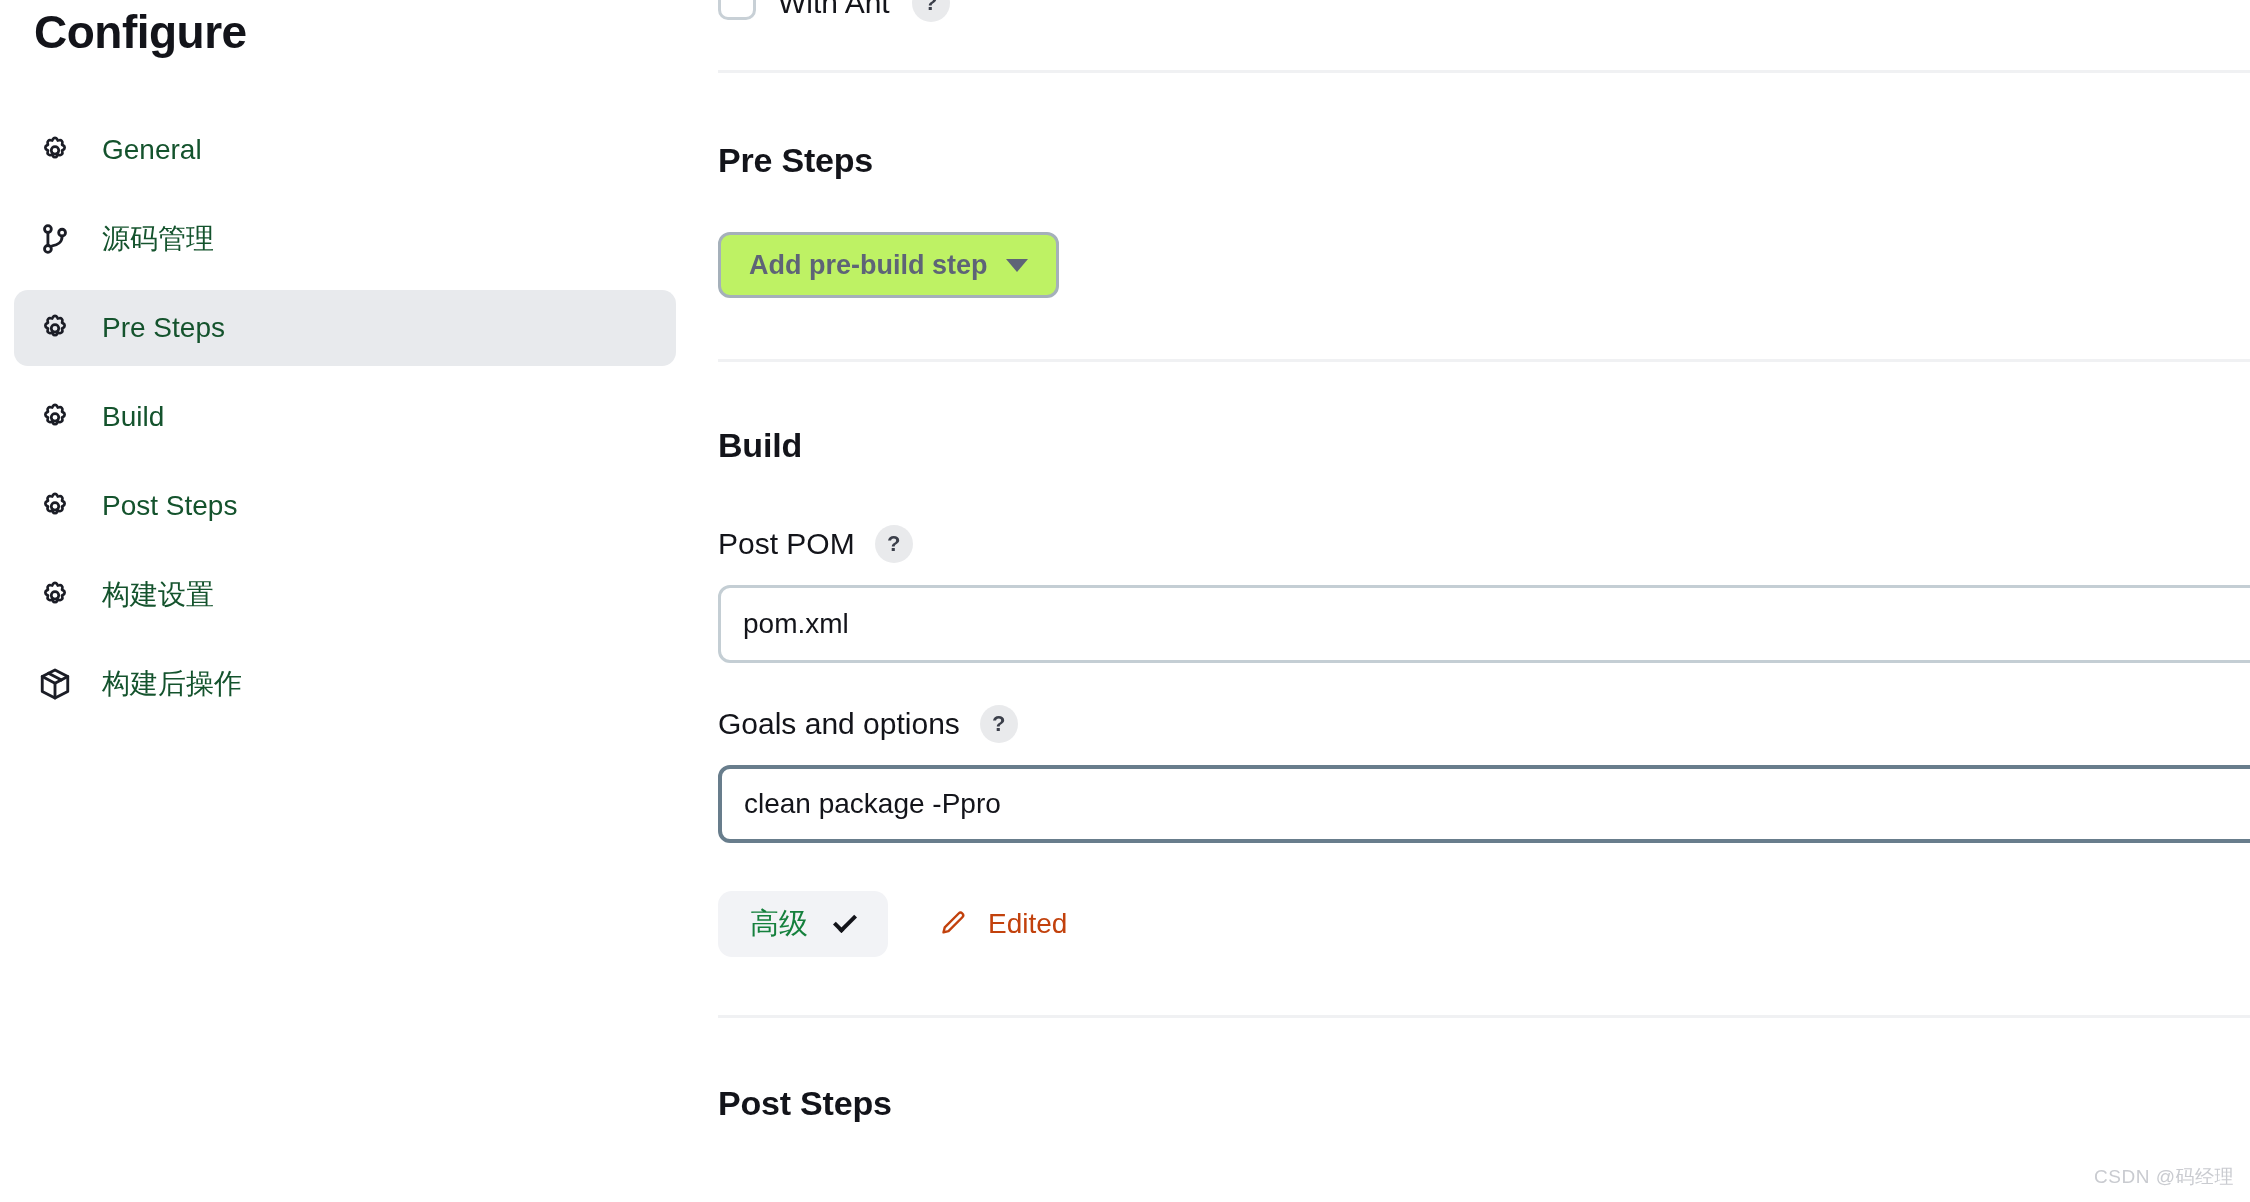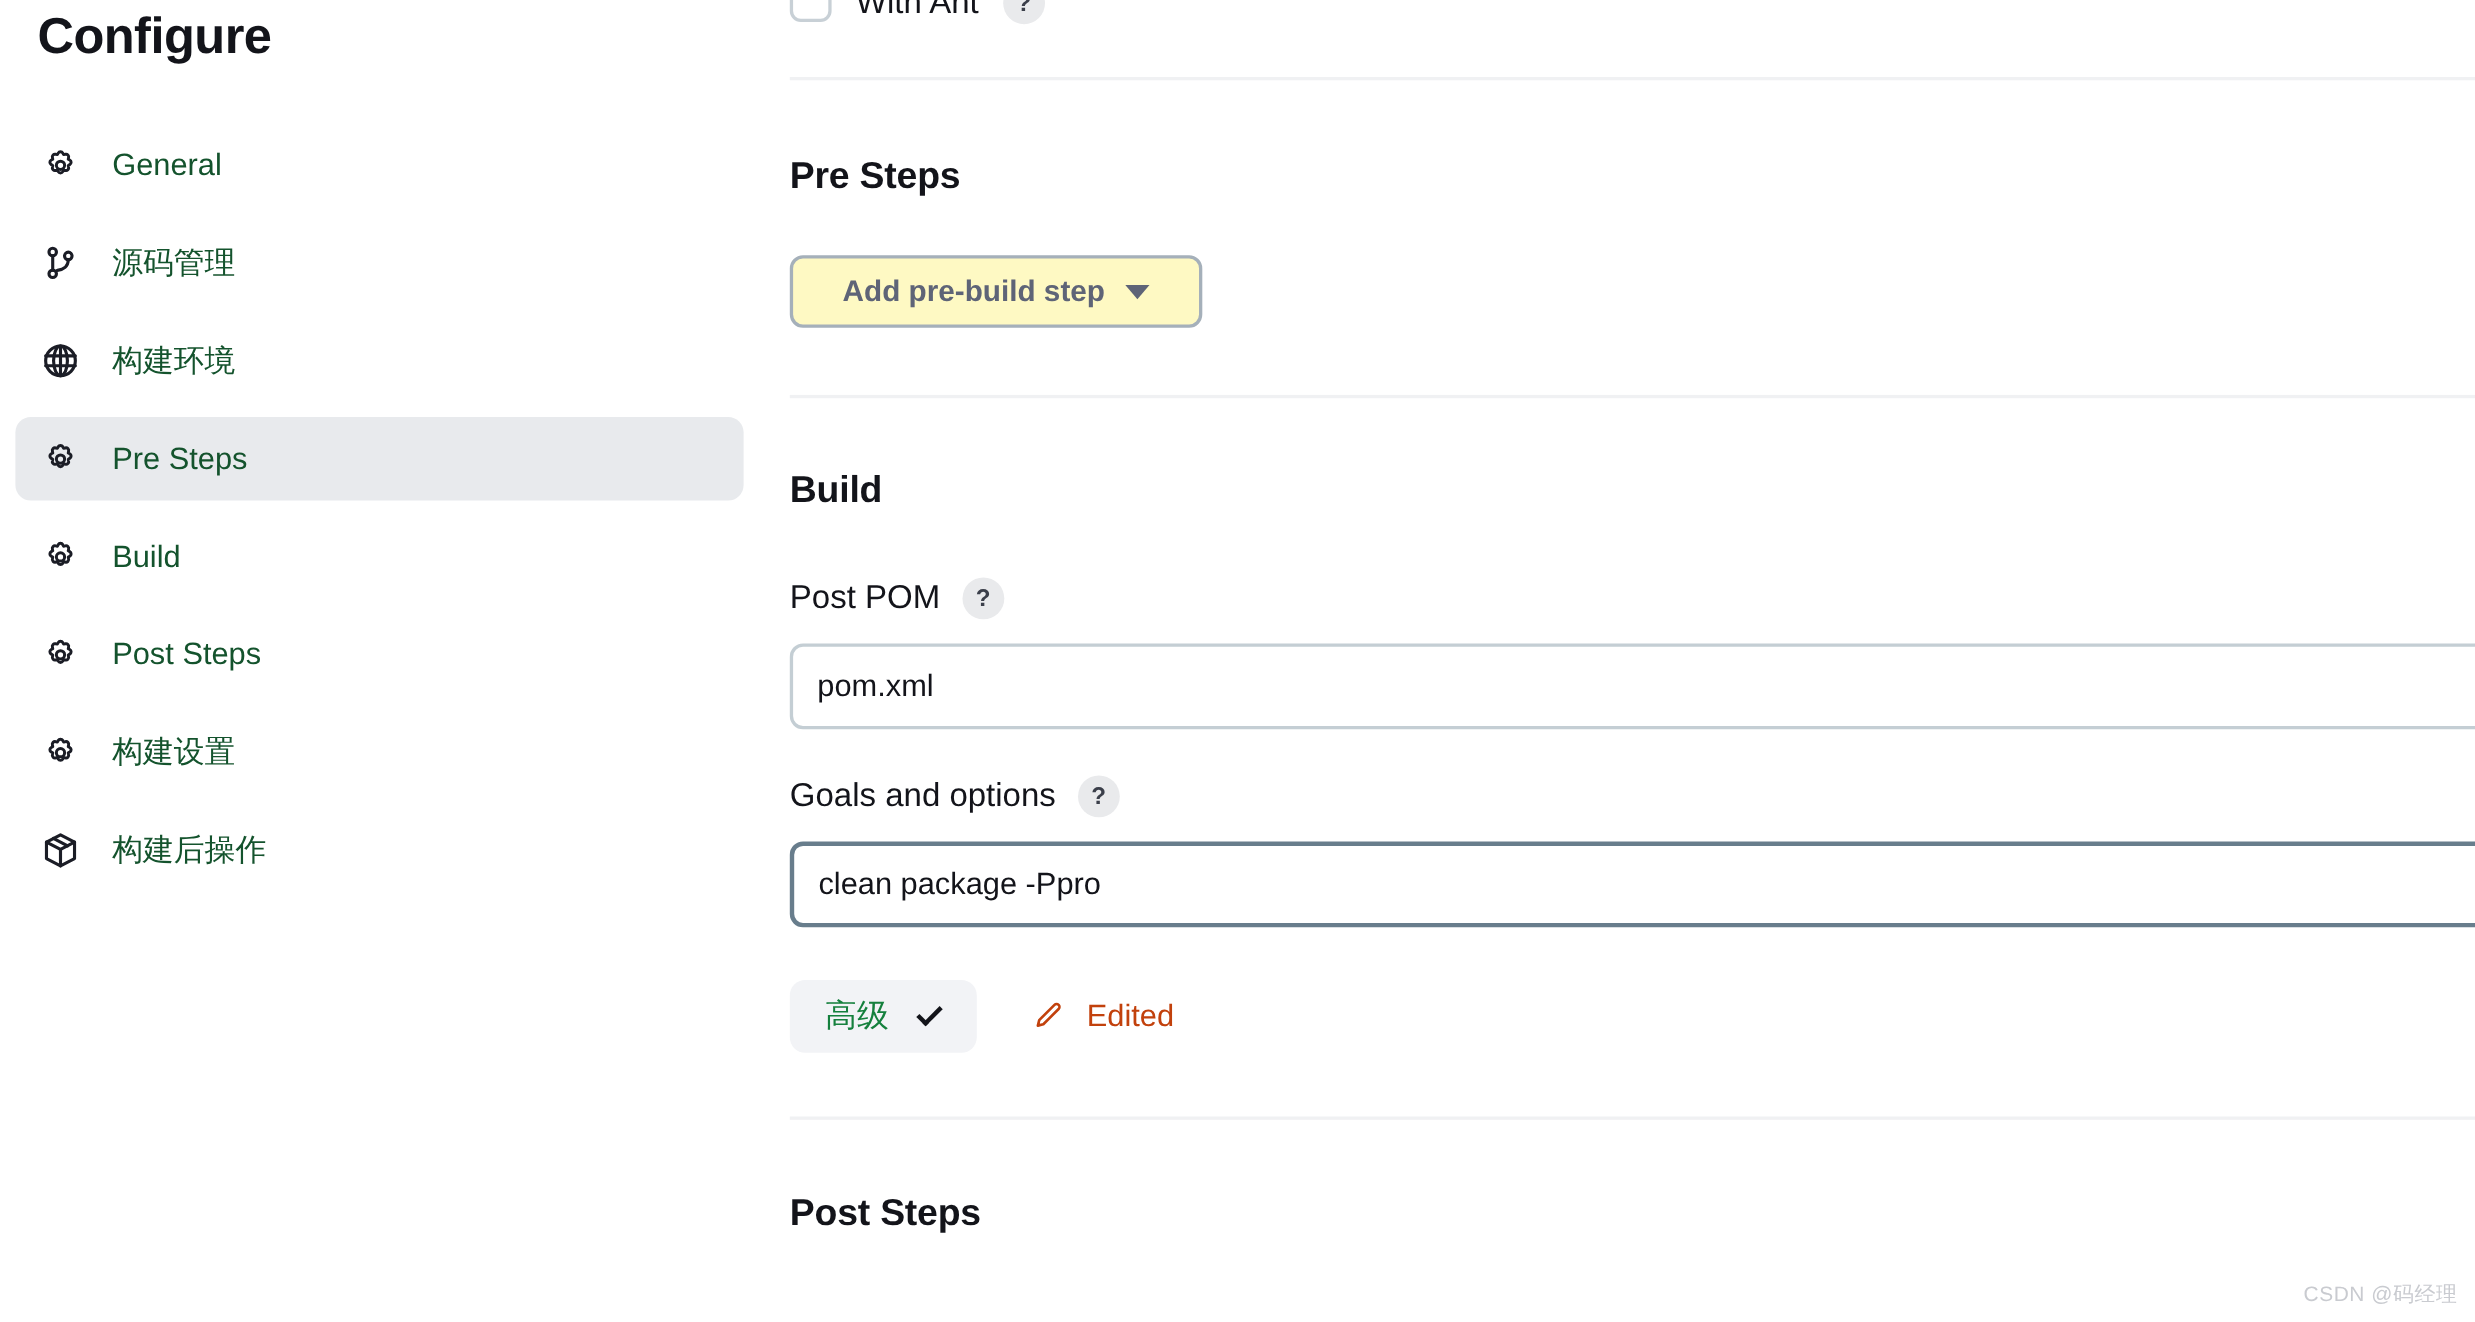--- a/index.html
+++ b/index.html
@@ -108,24 +108,24 @@
     cursor: pointer;
     flex: 0 0 38px;
   }
 
   
   .btn-outline {
     display: inline-flex;
     align-items: center;
     gap: 18px;
     height: 66px;
-    padding: 0 45px;
+    padding: 0 28px;
     border: 3px solid #a5b0ba;
     border-radius: 12px;
-    background: #fef9c3;
+    background: #bef264;
     color: #5e6477;
     font-size: 27px;
     font-weight: 700;
     cursor: pointer;
   }
   .caret-down {
     width: 0; height: 0;
     border-left: 11px solid transparent;
     border-right: 11px solid transparent;
     border-top: 13px solid #5e6477;
@@ -226,31 +226,20 @@
             <circle cx="7" cy="19" r="2.4"></circle>
             <circle cx="17" cy="7.5" r="2.4"></circle>
             <path d="M7 7.4v9.2"></path>
             <path d="M17 10c0 4.2-3.2 6.4-7 6.8"></path>
           </svg>
         </span>
         <span class="nav-label">源码管理</span>
       </div>
 
 
-      <div class="nav-item">
-        <span class="nav-ico">
-          <svg width="36" height="36" viewBox="0 0 24 24" fill="none" stroke="currentColor" stroke-width="1.9" stroke-linecap="round" stroke-linejoin="round">
-            <circle cx="12" cy="12" r="9"></circle>
-            <path d="M3 9h18M3 15h18"></path>
-            <ellipse cx="12" cy="12" rx="4.2" ry="9"></ellipse>
-            <path d="M12 3v18"></path>
-          </svg>
-        </span>
-        <span class="nav-label">构建环境</span>
-      </div>
 
       <div class="nav-item active">
         <span class="nav-ico">
           <svg width="36" height="36" viewBox="0 0 24 24" fill="none" stroke="currentColor" stroke-width="1.8" stroke-linecap="round" stroke-linejoin="round">
             <path d="M10.6 2.6a1.6 1.6 0 0 1 2.8 0l.5.9 1-.2a1.6 1.6 0 0 1 2 2l-.2 1 .9.5a1.6 1.6 0 0 1 0 2.8l-.9.5.2 1a1.6 1.6 0 0 1-2 2l-1-.2-.5.9a1.6 1.6 0 0 1-2.8 0l-.5-.9-1 .2a1.6 1.6 0 0 1-2-2l.2-1-.9-.5a1.6 1.6 0 0 1 0-2.8l.9-.5-.2-1a1.6 1.6 0 0 1 2-2l1 .2z" transform="translate(0,2.2)"></path>
             <circle cx="12" cy="12.2" r="2.5"></circle>
           </svg>
         </span>
         <span class="nav-label">Pre Steps</span>
       </div>

